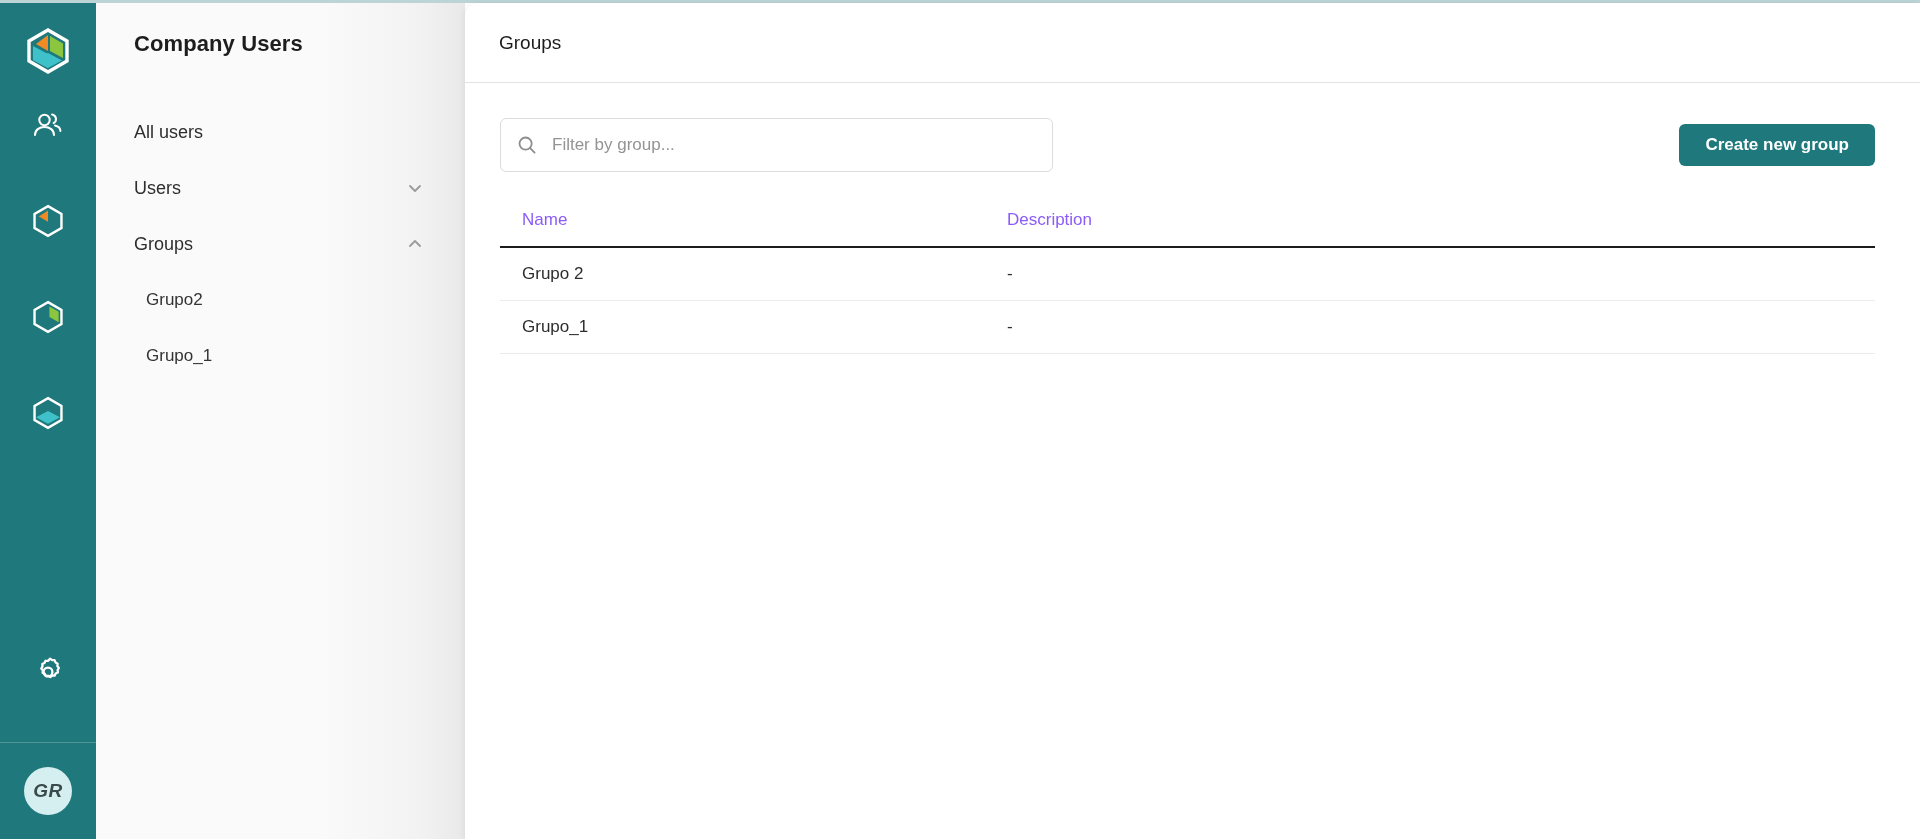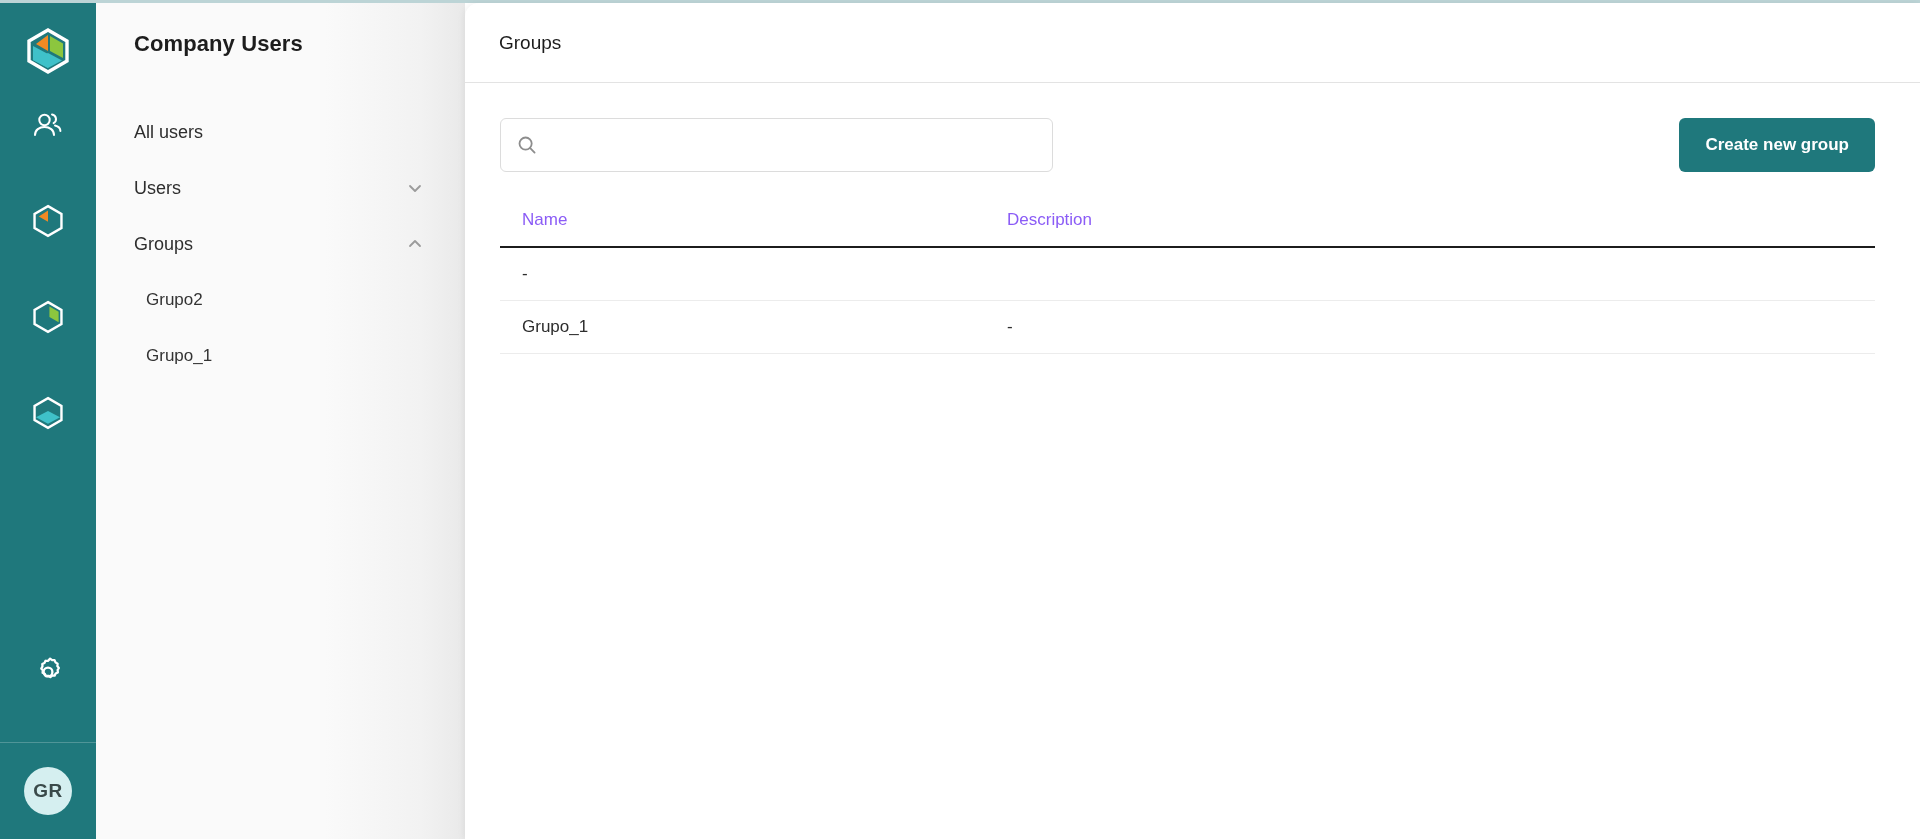--- a/index.html
+++ b/index.html
@@ -77,20 +77,21 @@
     height: 1px;
     background: rgba(255,255,255,0.22);
   }
 
   .rail-avatar-wrap {
     height: 96px;
     display: flex;
     align-items: center;
     justify-content: center;
     width: 96px;
+    font-style: italic;
   }
 
   .avatar {
     width: 48px;
     height: 48px;
     border-radius: 50%;
     background: #d5eff0;
     color: #3a4a4a;
     font-size: 19px;
     font-weight: bold;
@@ -198,21 +199,21 @@
     color: #333;
     background: transparent;
   }
   .search-input::placeholder { color: #949494; }
 
   .create-btn {
     background: #1f787c;
     color: #ffffff;
     border: none;
     border-radius: 6px;
-    height: 54px;
+    height: 42px;
     padding: 0 26px;
     font-size: 17px;
     font-weight: bold;
     font-family: "Liberation Sans", sans-serif;
     cursor: pointer;
   }
 
   
   .table {
     margin: 38px 45px 0 35px;
@@ -366,33 +367,35 @@
       <span class="main-title">Groups</span>
     </div>
 
     <div class="toolbar">
 
       <div class="search-box">
         <svg class="search-icon" viewBox="0 0 20 20" fill="none" stroke="#8d8d8d" stroke-width="1.8" stroke-linecap="round">
           <circle cx="8.6" cy="8.6" r="6.1"></circle>
           <line x1="13.2" y1="13.2" x2="17.6" y2="17.6"></line>
         </svg>
+        <input class="search-input" type="text" placeholder="Filter by group..." style="">
       </div>
 
       <button class="create-btn">Create new group</button>
     </div>
 
     <div class="table">
 
       <div class="thead">
         <div class="th col-name">Name</div>
         <div class="th col-desc">Description</div>
       </div>
 
       <div class="trow">
+        <div class="td col-name">Grupo 2</div>
         <div class="td col-desc">-</div>
       </div>
 
       <div class="trow">
         <div class="td col-name">Grupo_1</div>
         <div class="td col-desc">-</div>
       </div>
 
     </div>
 

